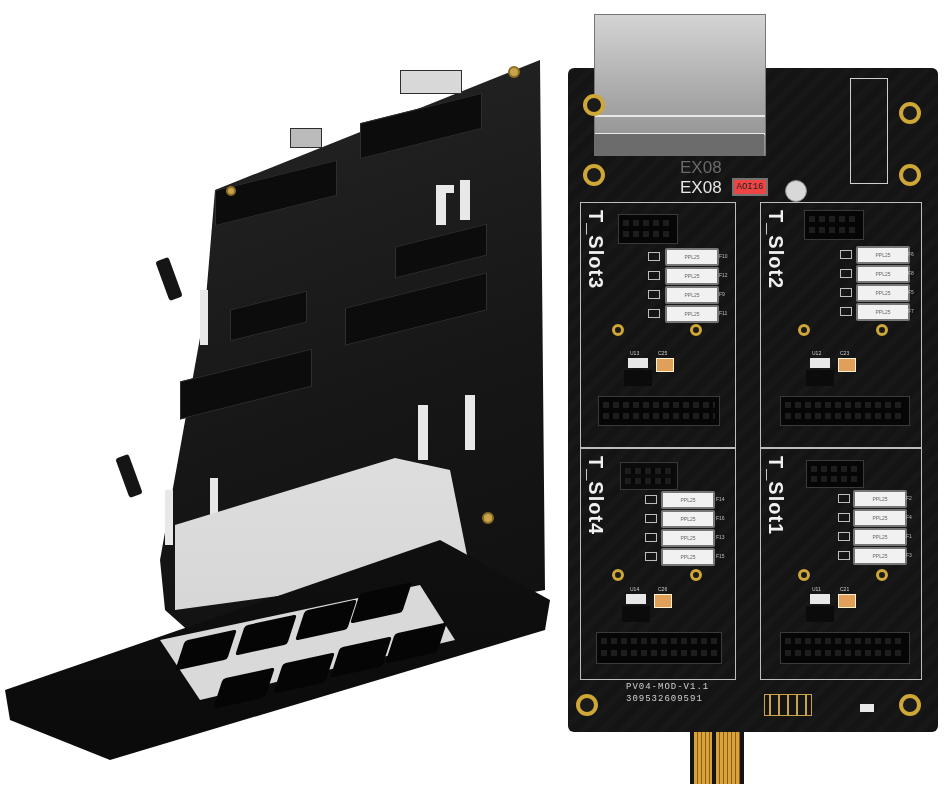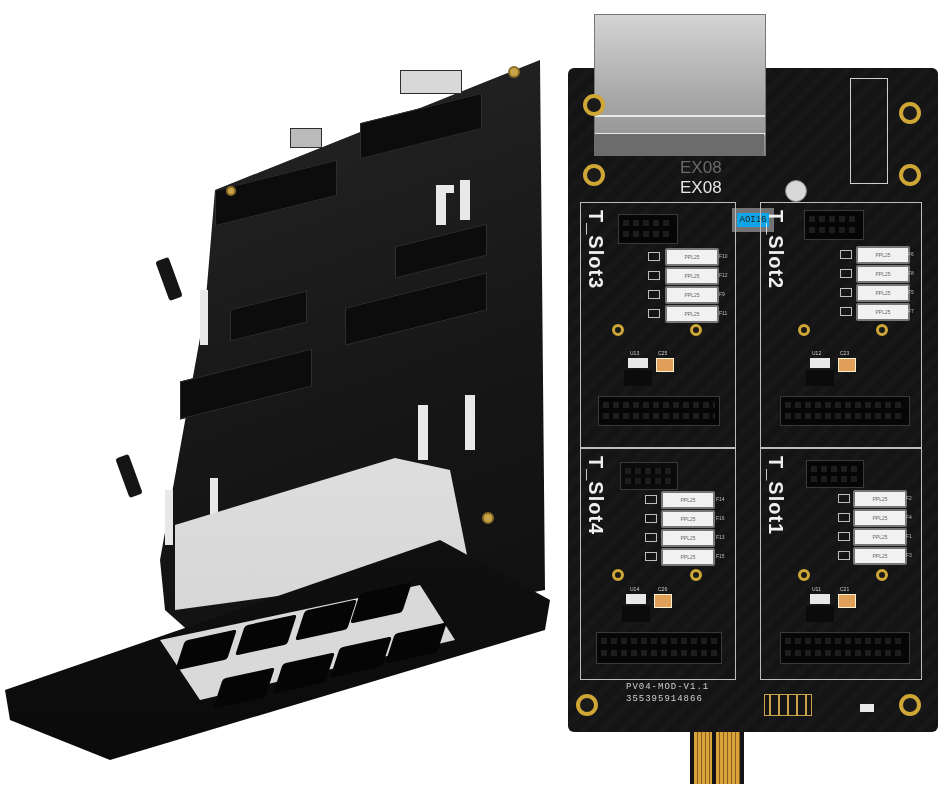--- a/index.html
+++ b/index.html
@@ -106,21 +106,21 @@
   <div class="mount" style="left:331px;top:88px;"></div>
   <div class="mount" style="left:331px;top:150px;"></div>
   <div class="mount" style="left:15px;top:150px;"></div>
   <div class="mount" style="left:8px;top:680px;"></div>
   <div class="mount" style="left:331px;top:680px;"></div>
 
   <div class="abs" style="left:282px;top:64px;width:36px;height:104px;border:1.5px solid #cfcfcf;"></div>
 
   <div class="silk" style="left:112px;top:144px;font-size:17px;color:#6a6a6a;">EX08</div>
   <div class="silk" style="left:112px;top:164px;font-size:17px;">EX08</div>
-  <div class="abs mono" style="left:164px;top:164px;width:32px;height:14px;border:5px solid #737373;background:#0ea5e9;color:#222;font-size:9px;text-align:center;line-height:14px;margin-top:30px;">AOI16</div>
+  <div class="abs mono" style="left:164px;top:164px;width:32px;height:14px;border:2px solid #737373;background:#ef4444;color:#222;font-size:9px;text-align:center;line-height:14px;">AOI16</div>
   <div class="abs" style="left:217px;top:166px;width:20px;height:20px;border-radius:50%;background:#d8d8d8;border:1px solid #888;"></div>
 
   <div class="slot-box" style="left:12px;top:188px;width:154px;height:244px;"></div>
   <div class="slot-label" style="left:16px;top:196px;">T_Slot3</div>
   <div class="r-hdr" style="left:50px;top:200px;width:58px;height:28px;">
       <div class="pinrow" style="top:5px;"></div>
       <div class="pinrow" style="top:16px;"></div>
     </div>
   <div class="fuse" style="left:97px;top:234px;">PPL25</div>
   <div class="fuse" style="left:97px;top:253px;">PPL25</div>
@@ -230,20 +230,20 @@
   <div class="reg" style="left:242px;top:580px;"></div>
   <div class="reg-body" style="left:238px;top:592px;"></div>
   <div class="tiny" style="left:272px;top:572px;">C21</div>
   <div class="cap-y" style="left:270px;top:580px;"></div>
   <div class="r-hdr" style="left:212px;top:618px;width:128px;height:30px;">
       <div class="pinrow" style="top:5px;"></div>
       <div class="pinrow" style="top:17px;"></div>
     </div>
 
   <div class="tiny mono" style="left:58px;top:668px;font-size:9px;letter-spacing:1px;text-align:right;">PV04-MOD-V1.1</div>
-  <div class="tiny mono" style="left:58px;top:680px;font-size:9px;letter-spacing:1px;">355395914866</div>
+  <div class="tiny mono" style="left:58px;top:680px;font-size:9px;letter-spacing:1px;">309532609591</div>
   <div class="abs" style="left:196px;top:680px;width:46px;height:20px;border:1px solid #c9a24a;background:repeating-linear-gradient(90deg,#141414 0 4px,#c9a24a 4px 6px,#141414 6px 9px);"></div>
   <div class="abs" style="left:292px;top:690px;width:14px;height:8px;background:#e8e8e8;"></div>
 
   <div class="abs" style="left:122px;top:718px;width:54px;height:52px;background:#141414;"></div>
   <div class="gold-finger" style="left:126px;width:18px;"></div>
   <div class="gold-finger" style="left:148px;width:24px;"></div>
 </div>
 
 </body></html>

